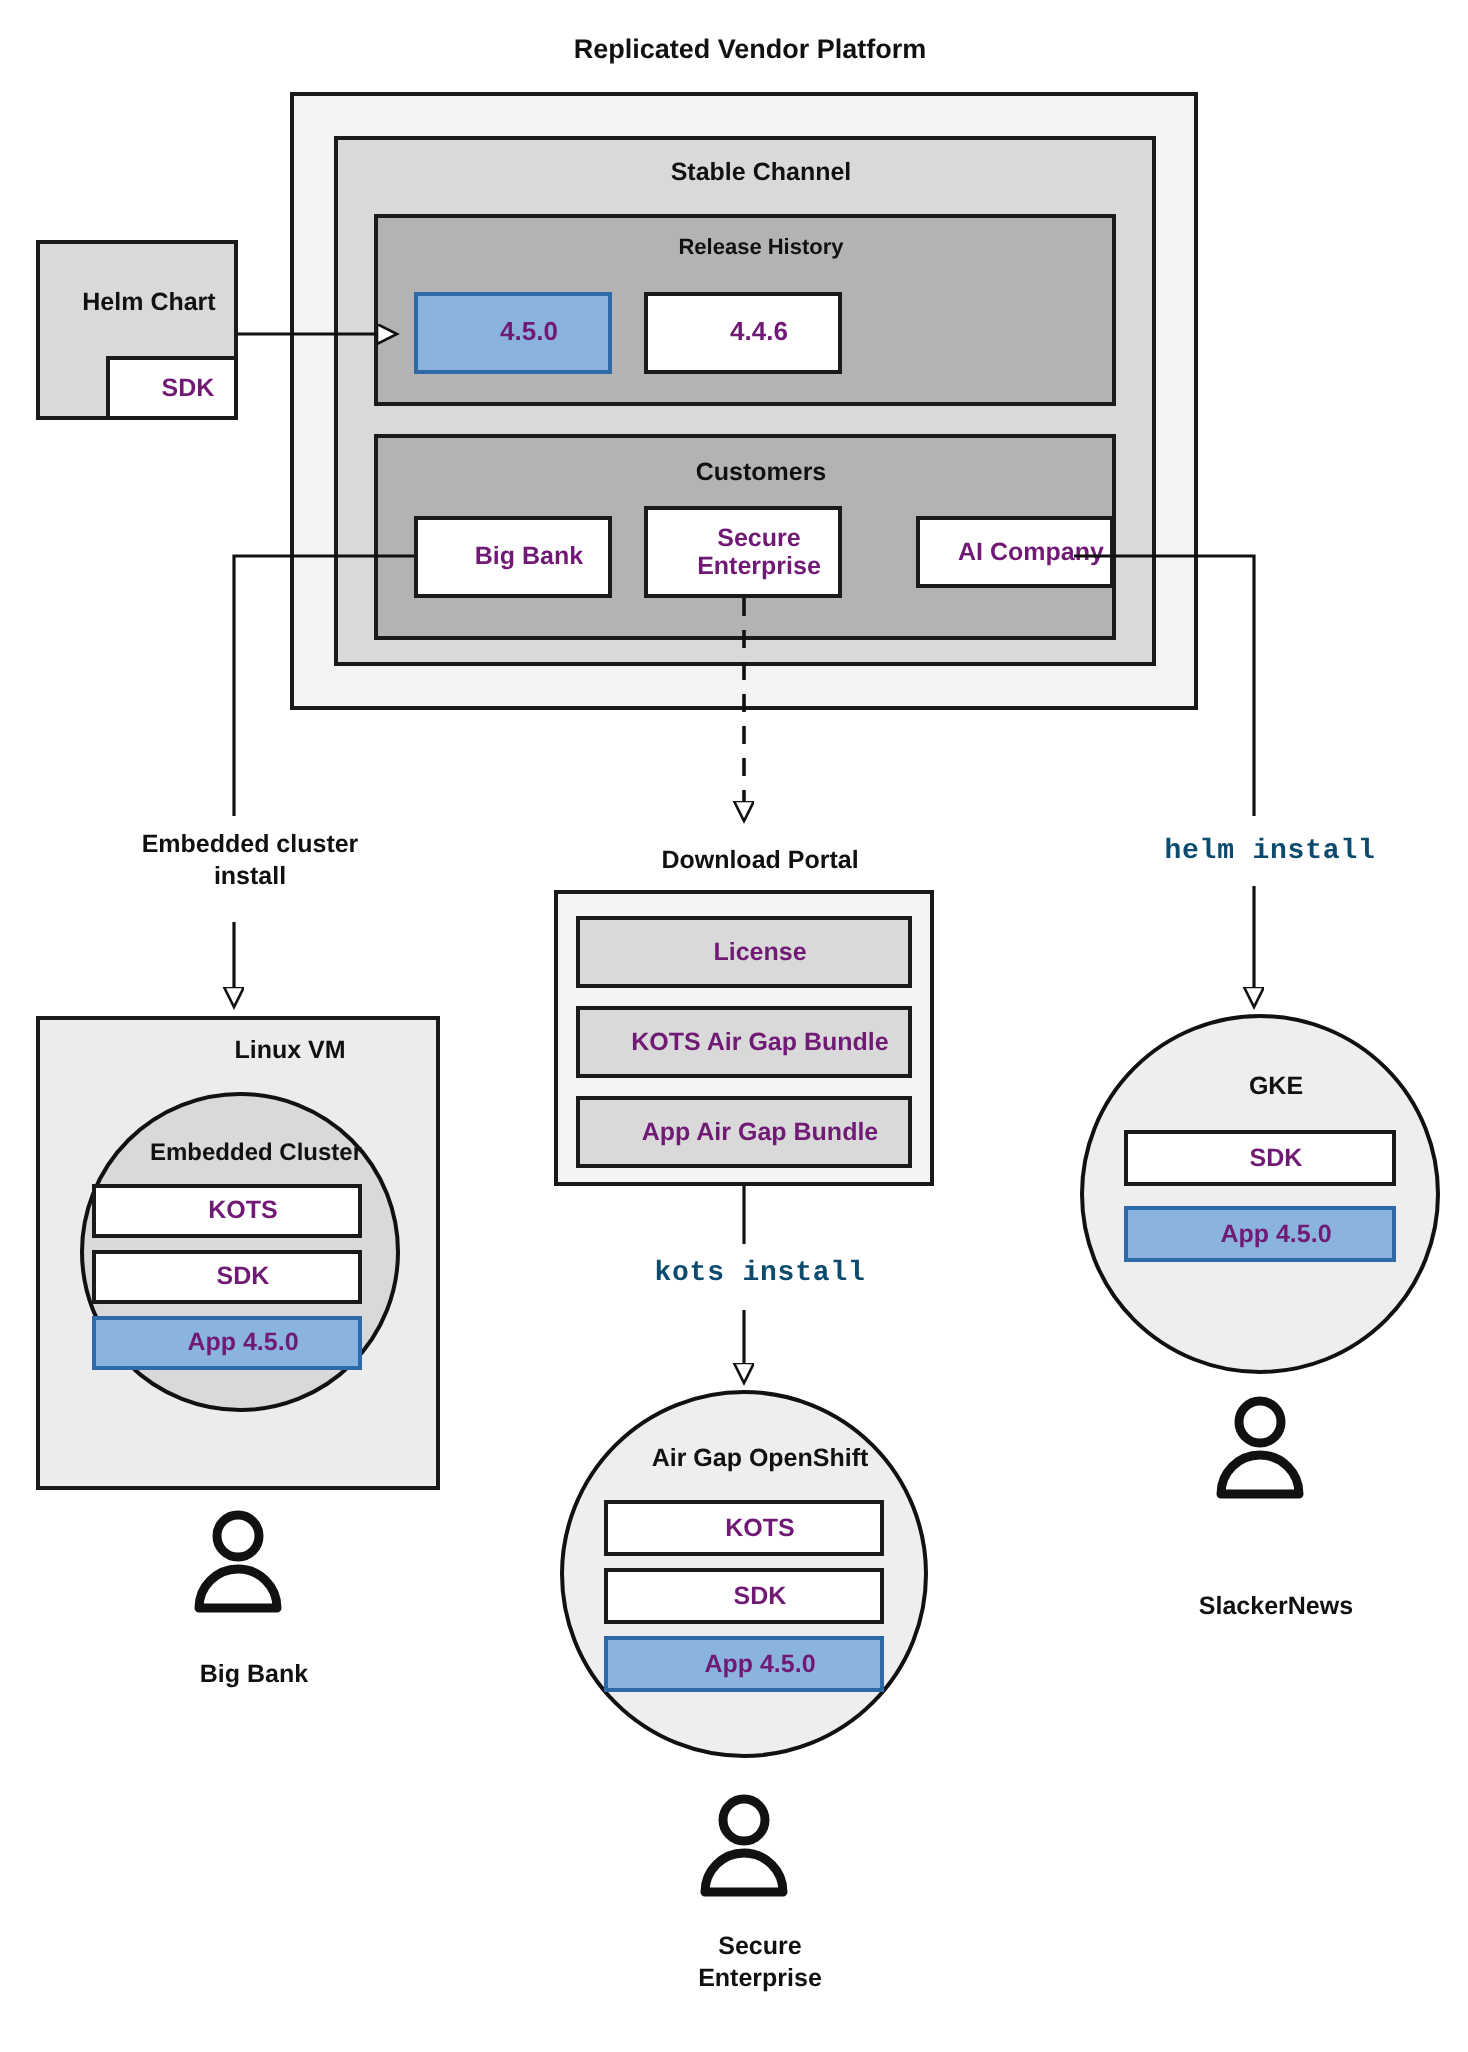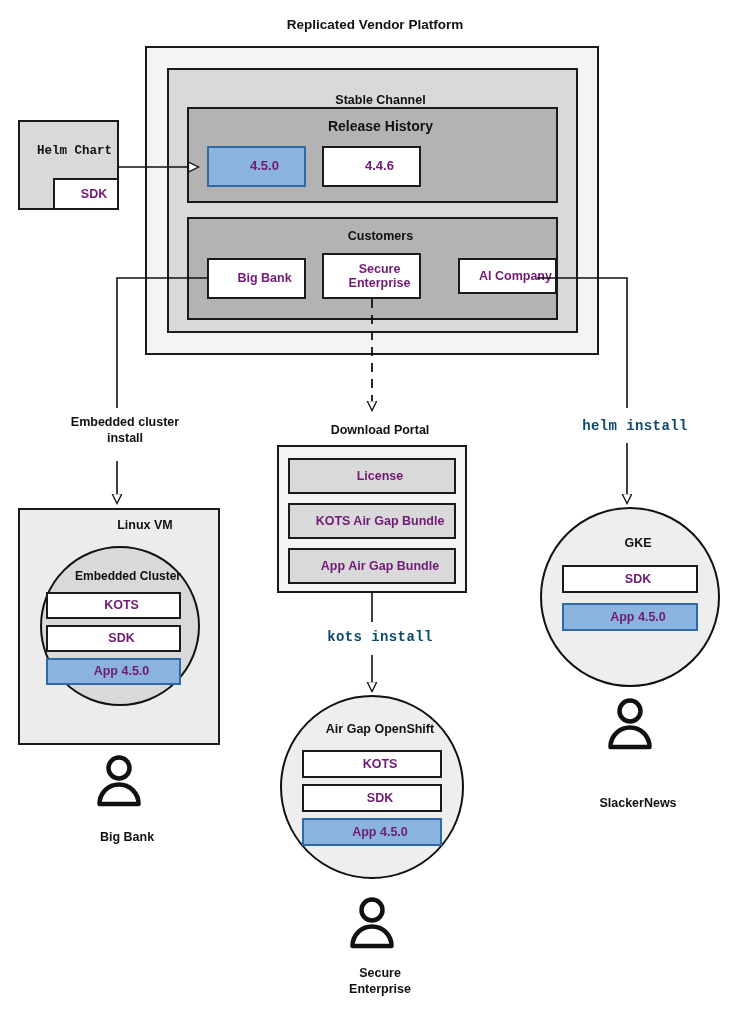--- a/index.html
+++ b/index.html
@@ -80,39 +80,39 @@
 </head>
 <body>
 
 <div id="canvas">
 
   <div class="abs title" style="left:0;top:17px;width:734px;font-size:13.5px;">Replicated Vendor Platform</div>
 
   <div class="abs fill-lightest" style="left:145px;top:46px;width:454px;height:309px;border:2.5px solid #1a1a1a;"></div>
 
   <div class="abs fill-light" style="left:167px;top:68px;width:411px;height:265px;border:2px solid #1a1a1a;"></div>
-  <div class="abs hdr-label" style="left:167px;top:93px;width:411px;font-size:12.5px;">Stable Channel</div>
+  <div class="abs hdr-label" style="left:167px;top:79px;width:411px;font-size:12.5px;">Stable Channel</div>
 
   <div class="abs fill-mid" style="left:187px;top:107px;width:371px;height:96px;border:2px solid #1a1a1a;"></div>
-  <div class="abs hdr-label" style="left:187px;top:118px;width:371px;font-size:14px;">Release History</div>
+  <div class="abs hdr-label" style="left:187px;top:118px;width:371px;font-size:11px;">Release History</div>
 
   <div class="abs box fill-blue" style="left:207px;top:146px;width:99px;height:41px;font-size:13px;border-width:2px;">4.5.0</div>
 
   <div class="abs box fill-white" style="left:322px;top:146px;width:99px;height:41px;font-size:13px;border-width:2.5px;">4.4.6</div>
 
   <div class="abs fill-mid" style="left:187px;top:217px;width:371px;height:103px;border:2px solid #1a1a1a;"></div>
   <div class="abs hdr-label" style="left:187px;top:229px;width:371px;font-size:12.5px;">Customers</div>
 
   <div class="abs box fill-white" style="left:207px;top:258px;width:99px;height:41px;font-size:12.5px;border-width:2.5px;">Big Bank</div>
   <div class="abs box fill-white" style="left:322px;top:253px;width:99px;height:46px;font-size:12.5px;border-width:2.5px;white-space:pre-line;">Secure
 Enterprise</div>
   <div class="abs box fill-white" style="left:438px;top:258px;width:99px;height:36px;font-size:12.5px;border-width:2.5px;margin-left:20px;">AI Company</div>
 
   <div class="abs fill-light" style="left:18px;top:120px;width:101px;height:90px;border:2px solid #1a1a1a;"></div>
-  <div class="abs hdr-label" style="left:18px;top:144px;width:97px;font-size:12.5px;font-family:Liberation Mono, monospace;">Helm Chart</div>
+  <div class="abs hdr-label" style="left:18px;top:144px;width:97px;font-size:12.5px;">Helm Chart</div>
   <div class="abs box fill-white" style="left:53px;top:178px;width:66px;height:32px;font-size:12.5px;border-width:2px;">SDK</div>
 
   <div class="abs title" style="left:277px;top:423px;width:190px;font-size:12.5px;">Download Portal</div>
   <div class="abs fill-lightest" style="left:277px;top:445px;width:190px;height:148px;border:2.5px solid #1a1a1a;"></div>
   <div class="abs box fill-light" style="left:288px;top:503px;width:168px;height:36px;font-size:12.5px;border-width:2px;">KOTS Air Gap Bundle</div>
   <div class="abs box fill-light" style="left:288px;top:458px;width:168px;height:36px;font-size:12.5px;border-width:2px;">License</div>
   <div class="abs box fill-light" style="left:288px;top:548px;width:168px;height:36px;font-size:12.5px;border-width:2px;">App Air Gap Bundle</div>
 
   <div class="abs caption" style="left:37px;top:415px;width:160px;white-space:pre-line;">Embedded cluster
 install</div>

